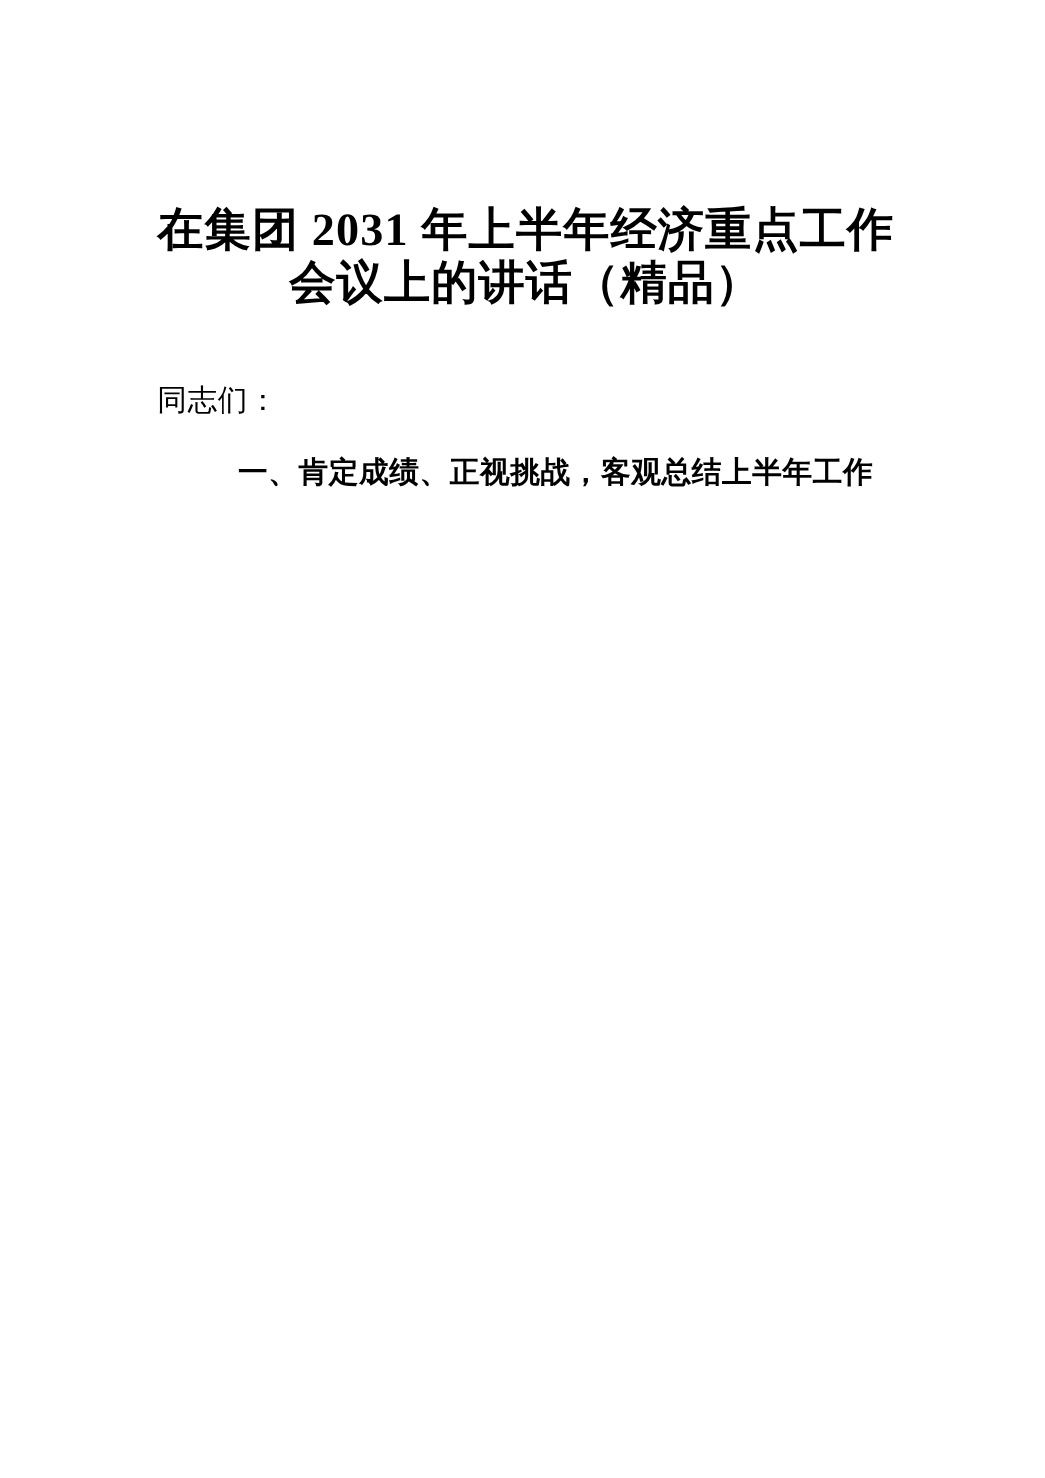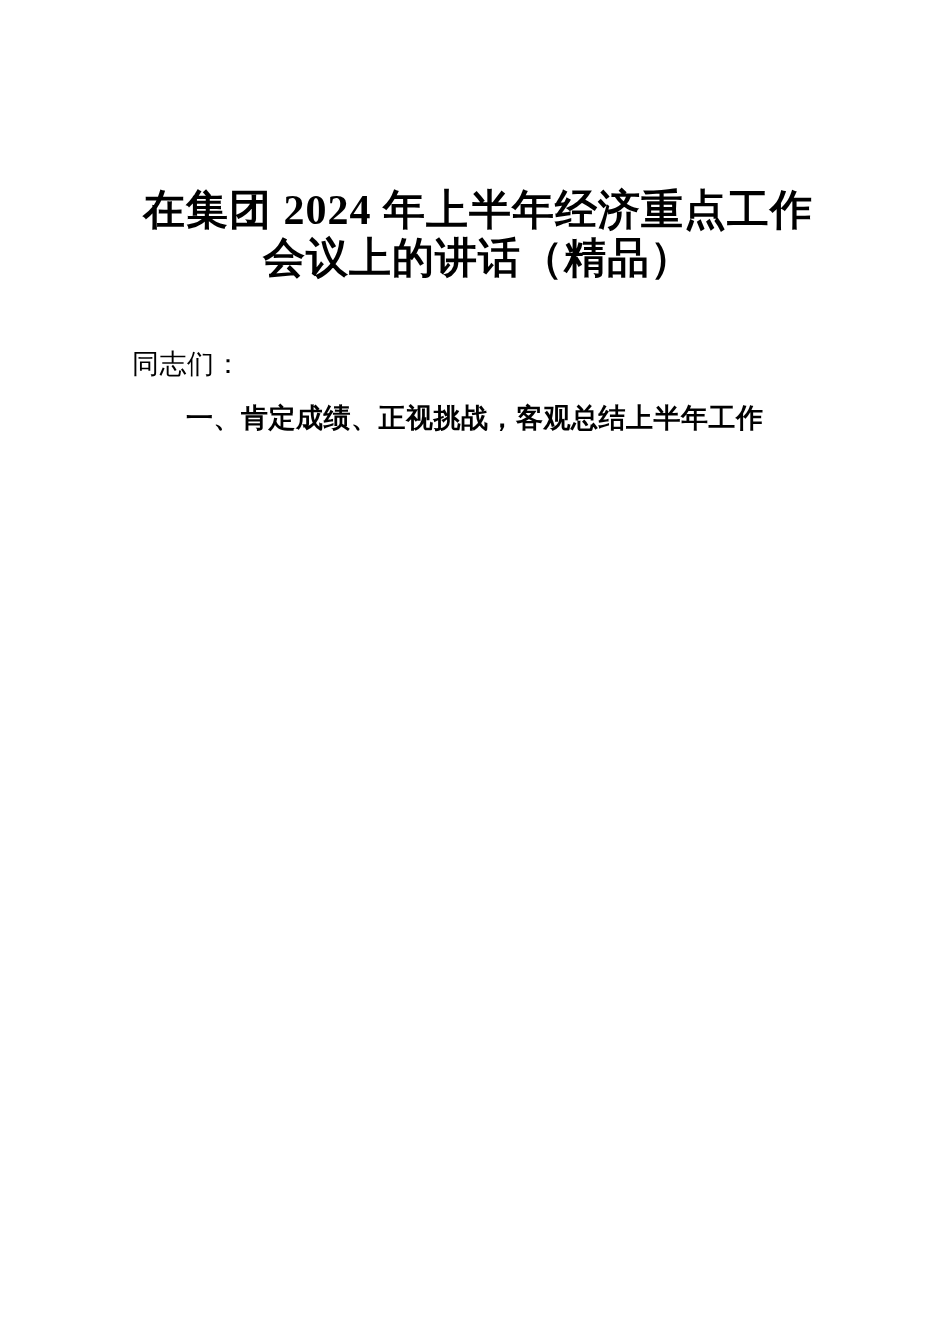--- a/index.html
+++ b/index.html
@@ -30,42 +30,42 @@
     letter-spacing: 1px;
   }
   .content {
     margin-top: 58px;
     font-size: 27px;
     line-height: 49.6px;
     text-align: justify;
     letter-spacing: 0.5px;
   }
   .content p, .content h2 {
-    margin: 4px;
+    margin: 15px;
     padding: 0;
   }
   .salutation {
     text-indent: 0;
   }
   .para-indent {
     text-indent: 2em;
   }
   .section-heading {
     font-size: 27px;
     line-height: 49.6px;
     font-weight: bold;
     text-indent: 2em;
-    text-align: left;
+    text-align: center;
   }
 </style>
 </head>
 <body>
 
 <div class="page">
-  <h1 class="doc-title">在集团 2024 年上半年经济重点工作会议上的讲话（精品）</h1>
+  <h1 class="doc-title">在集团 2031 年上半年经济重点工作会议上的讲话（精品）</h1>
 
   <div class="content">
     <p class="salutation">同志们：</p>
 
 
     <h2 class="section-heading">一、肯定成绩、正视挑战，客观总结上半年工作</h2>
 
   </div>
 </div>
 

